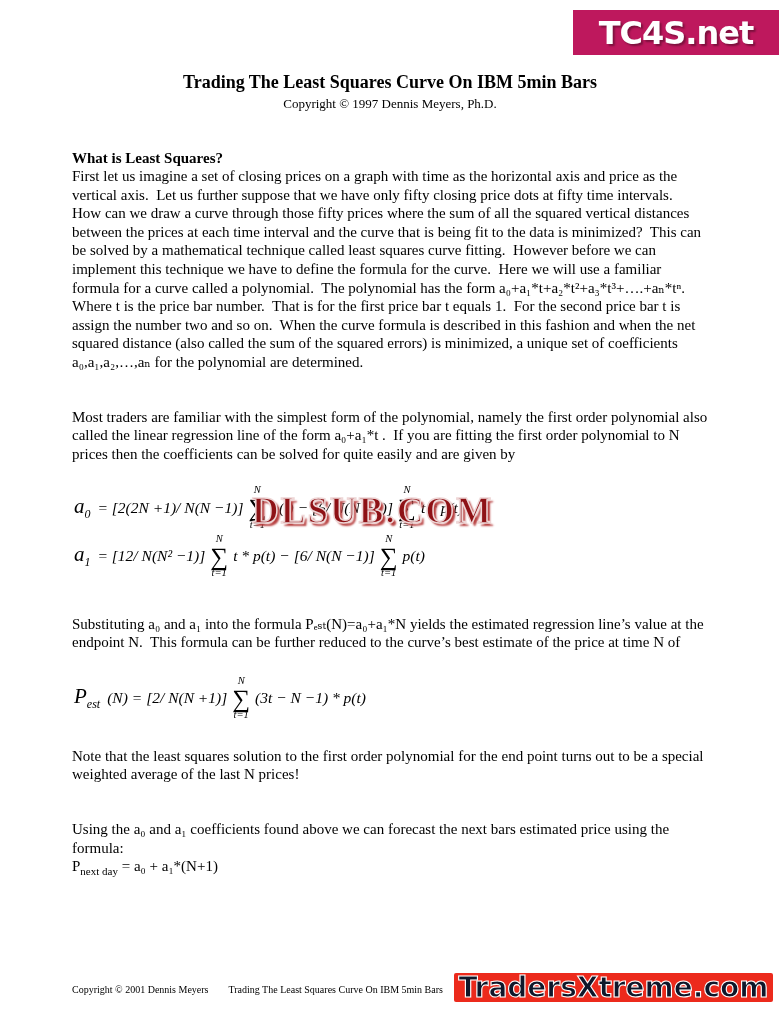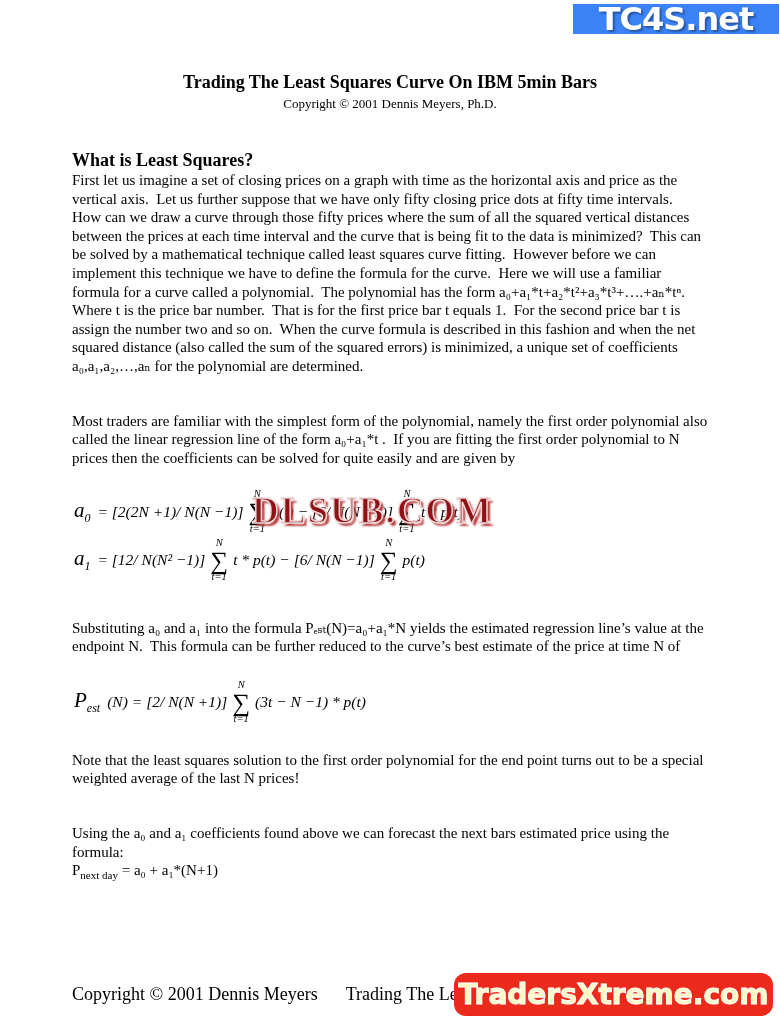--- a/index.html
+++ b/index.html
@@ -9,21 +9,21 @@
     font-family: "Liberation Serif", "DejaVu Serif", serif;
     color: #000;
     position: relative;
     overflow: hidden;
   }
   .page { width: 780px; height: 1024px; position: relative; }
   .content { padding: 0 72px; }
 
   .title { font-size: 18px; font-weight: bold; text-align: center; margin: 0; padding-top: 72px; }
   .subtitle { font-size: 13px; text-align: center; margin-top: 3px; }
-  .heading { font-size: 18px; font-weight: bold; margin: 38px 0 0 0; }
+  .heading { font-size: 15px; font-weight: bold; margin: 38px 0 0 0; }
 
   p.body-text { font-size: 15px; line-height: 18.6px; margin: 0; white-space: pre-wrap; }
   p.sp { margin-top: 36px; }
   p.after-f { margin-top: 26px; }
 
   .formula { display: flex; align-items: center; font-style: italic; font-size: 15.5px; margin-left: 2px; }
   .f-a0 { margin-top: 22px; }
   .f-a1 { margin-top: 4px; }
   .f-pest { margin-top: 24px; }
   .f-var { font-size: 21px; line-height: 1; margin-right: 5px; font-style: italic; }
@@ -31,60 +31,60 @@
   .f-txt { margin: 0 2px; white-space: pre; }
   .f-sum { display: inline-flex; flex-direction: column; align-items: center; line-height: 1; margin: 0 3px; }
   .f-sum-top, .f-sum-bot { font-size: 10.5px; font-style: italic; }
   .f-sum-sym { font-size: 25px; font-style: normal; line-height: 0.95; }
 
   .pnext { margin-top: 22px; font-size: 15px; }
   .pnext sub { font-size: 11px; }
 
   .footer {
     position: absolute; top: 984px; left: 72px;
-    font-size: 18px; display: flex; gap: 28px; white-space: pre;
+    font-size: 10px; display: flex; gap: 20px; white-space: pre;
   }
 
   .wm-top {
-    position: absolute; top: 4px; right: 1px; width: 206px; height: 30px;
-    background: #3b82f6; color: #ffffff;
+    position: absolute; top: 10px; right: 1px; width: 206px; height: 45px;
+    background: #be185d; color: #ffffff;
     font-family: "DejaVu Sans", "Liberation Sans", sans-serif;
     font-weight: bold; font-size: 32px; letter-spacing: -1px;
     display: flex; align-items: center; justify-content: center;
     text-shadow: 2px 2px 2px rgba(0,0,0,0.35);
   }
   .wm-mid {
     position: absolute; top: 489px; left: 252px;
     font-family: Liberation Serif, serif;
     font-weight: bold; font-size: 37px; letter-spacing: 2px;
     color: #8e1216;
     -webkit-text-stroke: 1.5px #eed7d7;
     text-shadow: 3px 3px 2px #b84040;
   }
   .wm-bottom {
-    position: absolute; top: 973px; left: 454px; width: 319px; height: 43px;
-    background: #ec2a1c; border-radius: 12px;
+    position: absolute; top: 973px; left: 454px; width: 319px; height: 29px;
+    background: #ec2a1c; border-radius: 2px;
     display: flex; align-items: center; justify-content: center;
     font-family: "DejaVu Sans", "Liberation Sans", sans-serif;
     font-weight: bold; font-size: 28px;
-    color: #fef9c3;
+    color: #0f172a;
     -webkit-text-stroke: 1.1px #ffffff;
   }
 </style>
 </head>
 <body>
 
 <div class="page">
 
   <div class="wm-top">TC4S.net</div>
 
   <div class="content">
 
     <h1 class="title">Trading The Least Squares Curve On IBM 5min Bars</h1>
-    <div class="subtitle">Copyright © 2001 Dennis Meyers, Ph.D.</div>
+    <div class="subtitle">Copyright © 1997 Dennis Meyers, Ph.D.</div>
 
     <h2 class="heading">What is Least Squares?</h2>
 
     <p class="body-text">First let us imagine a set of closing prices on a graph with time as the horizontal axis and price as the vertical axis.  Let us further suppose that we have only fifty closing price dots at fifty time intervals.  How can we draw a curve through those fifty prices where the sum of all the squared vertical distances between the prices at each time interval and the curve that is being fit to the data is minimized?  This can be solved by a mathematical technique called least squares curve fitting.  However before we can implement this technique we have to define the formula for the curve.  Here we will use a familiar formula for a curve called a polynomial.  The polynomial has the form a₀+a₁*t+a₂*t²+a₃*t³+….+aₙ*tⁿ.  Where t is the price bar number.  That is for the first price bar t equals 1.  For the second price bar t is assign the number two and so on.  When the curve formula is described in this fashion and when the net squared distance (also called the sum of the squared errors) is minimized, a unique set of coefficients a₀,a₁,a₂,…,aₙ for the polynomial are determined.</p>
 
     <p class="body-text sp">Most traders are familiar with the simplest form of the polynomial, namely the first order polynomial also called the linear regression line of the form a₀+a₁*t .  If you are fitting the first order polynomial to N prices then the coefficients can be solved for quite easily and are given by</p>
 
     <div class="formula f-a0">
       <span class="f-var"><span>a</span><sub>0</sub></span>
       <span class="f-txt">= [2(2N +1)/ N(N −1)]</span>

